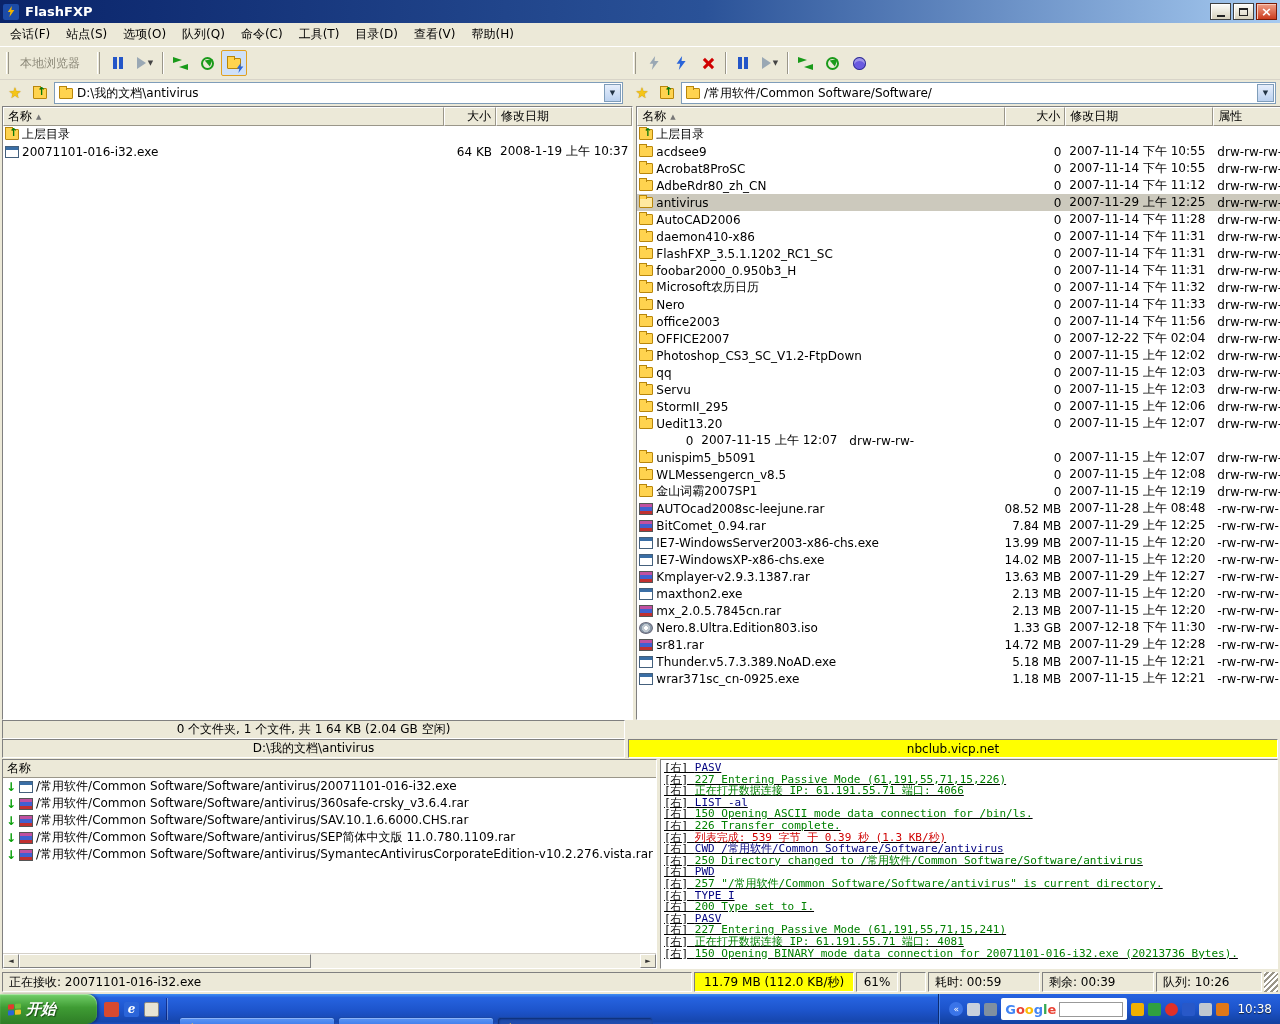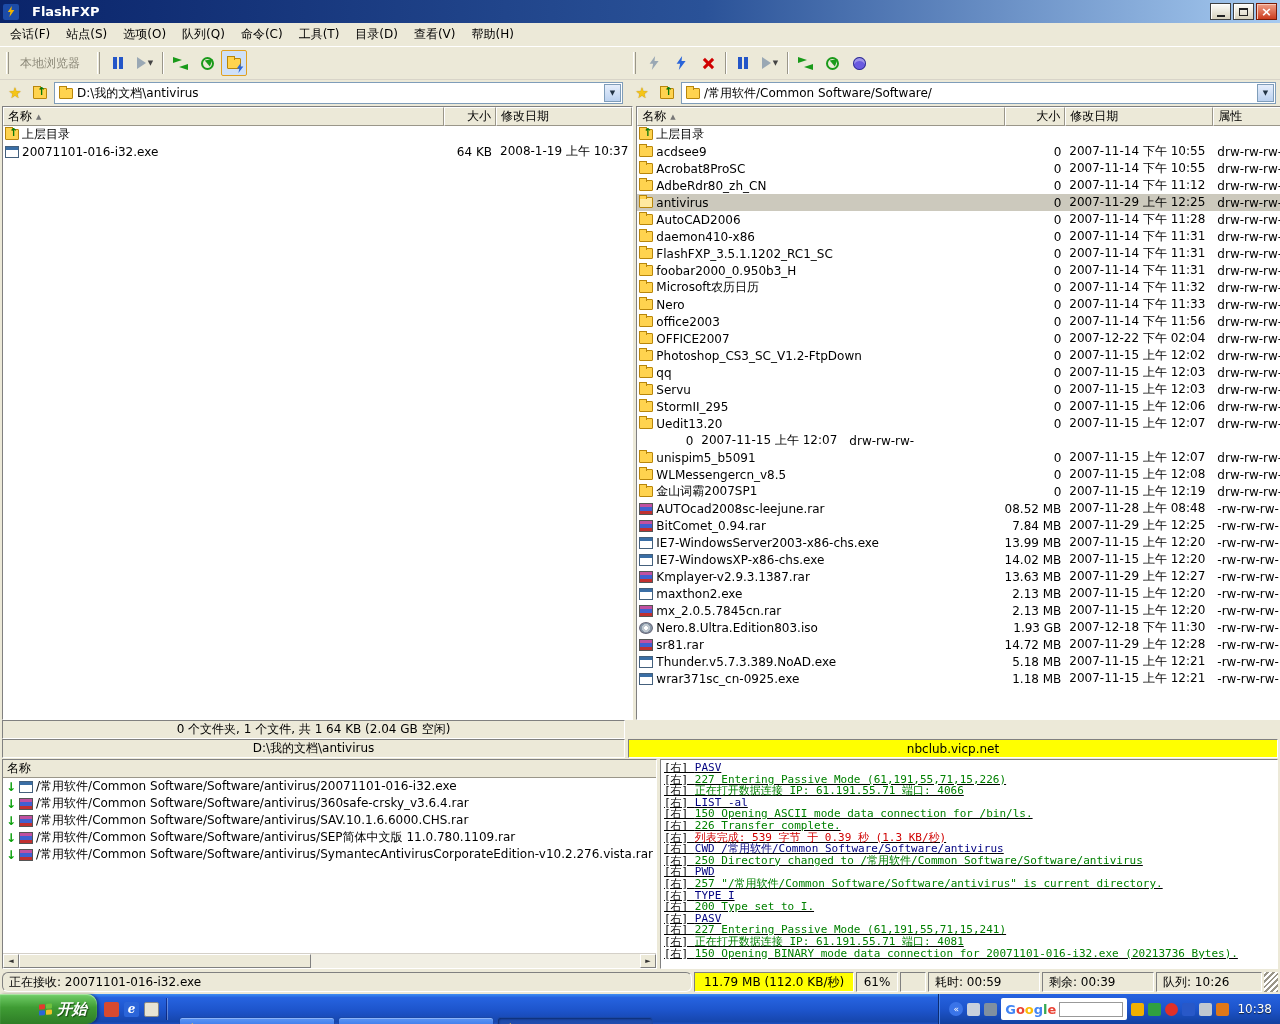--- a/index.html
+++ b/index.html
@@ -4,21 +4,21 @@
 <style>
 *{margin:0;padding:0;box-sizing:border-box;}
 html,body{width:1280px;height:1024px;overflow:hidden;}
 body{font-family:"DejaVu Sans","Liberation Sans",sans-serif;font-size:12px;color:#000;background:#3a6ea5;}
 .screen{position:relative;width:1280px;height:1024px;}
 
 
 .window{position:absolute;inset:0 0 30px 0;background:#ece9d8;display:flex;flex-direction:column;}
 .titlebar{flex:0 0 23px;background:linear-gradient(90deg,#0a246a,#2a5298 55%,#a6caf0);display:flex;align-items:center;padding:2px 3px;}
 .app-icon{width:16px;height:16px;display:inline-flex;align-items:center;justify-content:center;background:#1c4ca8;border-radius:2px;}
-.title{color:#fff;font-weight:bold;font-size:13px;margin-left:13px;flex:1;}
+.title{color:#fff;font-weight:bold;font-size:13px;margin-left:6px;flex:1;}
 .cap-btn{width:21px;height:17px;margin-left:2px;background:linear-gradient(#fdfdfa,#d8d2bd);border:1px solid #404040;box-shadow:inset 1px 1px 0 #fff;display:flex;align-items:center;justify-content:center;}
 .cap-close{background:linear-gradient(#f0a088,#cc3c1e);border-color:#7a1a06;box-shadow:inset 1px 1px 0 #f8c8b8;color:#fff;font-size:13px;font-weight:bold;line-height:1;}
 .glyph-min{width:8px;height:2px;background:#222;margin-top:8px;}
 .glyph-max{width:9px;height:8px;border:1px solid #222;border-top-width:2px;}
 
 .menubar{flex:0 0 21px;display:flex;align-items:center;padding:0 2px;border-bottom:1px solid #fff;}
 .menu-item{padding:3px 8px;}
 
 
 .toolbars{flex:0 0 33px;display:flex;border-bottom:1px solid #d8d4c8;}
@@ -101,28 +101,28 @@
 .sthumb{width:292px;height:14px;background:#ece9d8;border:1px solid;border-color:#fff #808080 #808080 #fff;}
 .strack{flex:1;}
 .logpane{flex:1;border:1px solid;border-color:#808080 #fff #fff #808080;background:#fff;font-family:"DejaVu Sans Mono","Liberation Mono",monospace;font-size:11px;padding:2px 3px;overflow:hidden;}
 .log-line{line-height:11.6px;white-space:nowrap;overflow:hidden;text-decoration:underline;}
 .pfx{color:#000;}
 .t-cmd{color:#000080;} .t-ok{color:#008000;} .t-err{color:#d00000;}
 
 
 .statusbar{flex:0 0 24px;display:flex;align-items:stretch;gap:2px;padding:2px;}
 .sbp{border:1px solid;border-color:#808080 #fff #fff #808080;background:#ece9d8;display:flex;align-items:center;padding:0 6px;white-space:nowrap;overflow:hidden;}
-.sb-recv{flex:1;border-radius:6px;} .sb-prog{width:160px;background:#ffff00;justify-content:center;}
+.sb-recv{flex:1;} .sb-prog{width:160px;background:#ffff00;justify-content:center;}
 .sb-pct{width:42px;justify-content:center;} .sb-blank{width:26px;}
 .sb-el{width:112px;} .sb-rem{width:112px;} .sb-q{width:106px;}
 .sb-grip{width:14px;border:none;background:repeating-linear-gradient(135deg,#fff 0 2px,#9a9689 2px 4px);}
 
 
 .taskbar{position:absolute;left:0;bottom:0;width:1280px;height:30px;display:flex;align-items:center;background:linear-gradient(#3f8ef3,#2663e0 12%,#1d54cb 55%,#1646ad 92%,#1c50c0);}
-.start{height:30px;flex:0 0 97px;background:linear-gradient(#73d06a,#3f9c34 45%,#2e7d26);border-radius:0 10px 10px 0;display:flex;align-items:center;gap:5px;padding:0 10px 0 8px;box-shadow:inset 0 1px 1px #b0e8a8,2px 0 3px rgba(0,0,0,.35);color:#fff;font-weight:bold;font-style:italic;font-size:15px;text-shadow:1px 1px 1px #1a4a14;justify-content:flex-end;}
+.start{height:30px;flex:0 0 97px;background:linear-gradient(#73d06a,#3f9c34 45%,#2e7d26);border-radius:0 10px 10px 0;display:flex;align-items:center;gap:5px;padding:0 10px 0 8px;box-shadow:inset 0 1px 1px #b0e8a8,2px 0 3px rgba(0,0,0,.35);color:#fff;font-weight:bold;font-style:italic;font-size:15px;text-shadow:1px 1px 1px #1a4a14;}
 .flag{display:grid;grid-template-columns:6px 6px;grid-template-rows:5px 5px;gap:1px;transform:skewY(-6deg);}
 .flag i{border-radius:1px;}
 .flag i:nth-child(1){background:#e23a2e;} .flag i:nth-child(2){background:#6fc13f;}
 .flag i:nth-child(3){background:#2b65d9;} .flag i:nth-child(4){background:#f0c028;}
 .ql{display:flex;align-items:center;gap:5px;padding:0 7px;height:100%;}
 .qlicon{width:15px;height:15px;border-radius:2px;}
 .ql-div{width:2px;height:22px;border-left:1px solid rgba(0,0,60,.45);border-right:1px solid rgba(255,255,255,.3);margin:0 2px;}
 .tasks{display:flex;gap:3px;padding:0 2px;flex:1;align-items:center;height:100%;margin-top:40px;}
 .task{width:156px;height:24px;background:linear-gradient(#5d96f5,#3878ea 40%,#2a60d0);border:1px solid #1a48a8;border-radius:3px;display:flex;align-items:center;gap:4px;padding:0 5px;color:#fff;font-size:11px;box-shadow:inset 0 1px 0 #8cb4f8;overflow:hidden;white-space:nowrap;}
 .task.active{background:linear-gradient(#1c48a8,#2a5ac0);box-shadow:inset 1px 1px 2px #0c2c70;}
@@ -559,21 +559,21 @@
               </div>
               <div class="cell rc-size num">2.13 MB</div>
               <div class="cell rc-date">2007-11-15 上午 12:20</div>
               <div class="cell rc-attr">-rw-rw-rw-</div>
             </div>
             <div class="row">
               <div class="cell rc-name name">
                 <span class="fi fi-iso"></span>
                 <span>Nero.8.Ultra.Edition803.iso</span>
               </div>
-              <div class="cell rc-size num">1.93 GB</div>
+              <div class="cell rc-size num">1.33 GB</div>
               <div class="cell rc-date">2007-12-18 下午 11:30</div>
               <div class="cell rc-attr">-rw-rw-rw-</div>
             </div>
             <div class="row">
               <div class="cell rc-name name">
                 <span class="fi fi-rar"></span>
                 <span>sr81.rar</span>
               </div>
               <div class="cell rc-size num">14.72 MB</div>
               <div class="cell rc-date">2007-11-29 上午 12:28</div>

